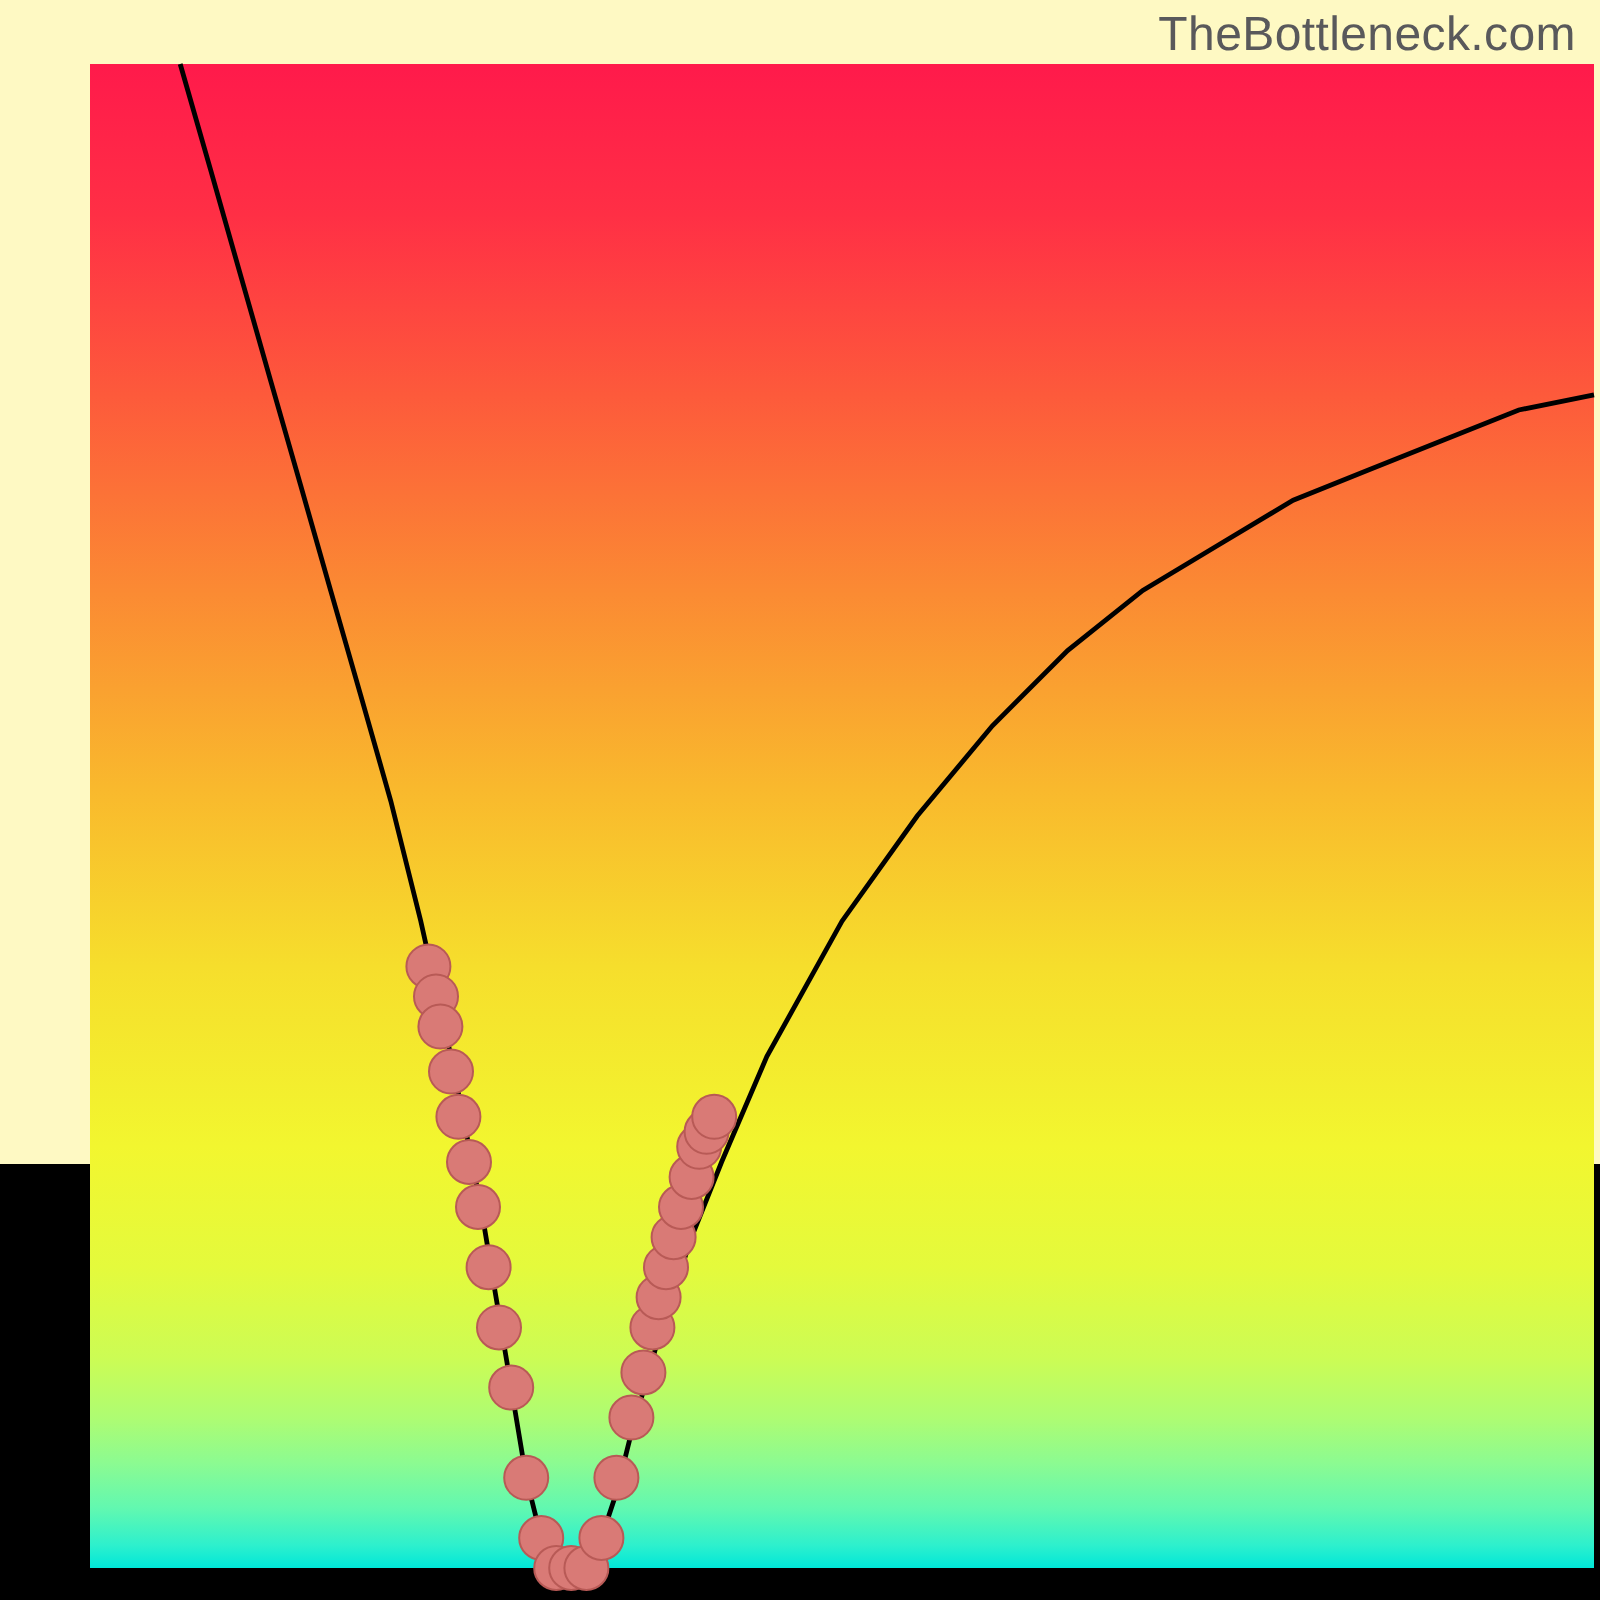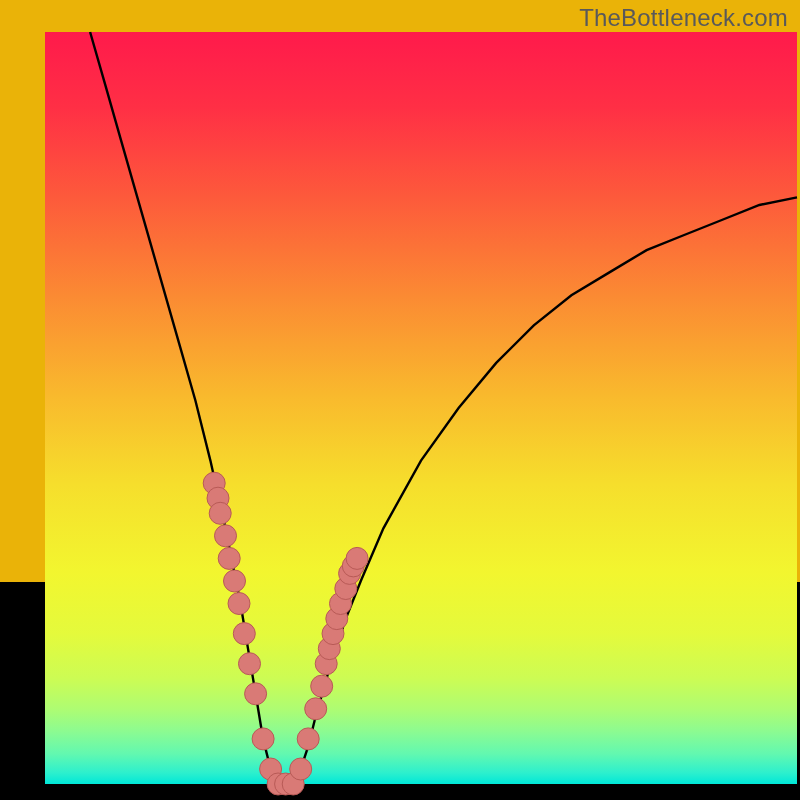--- a/index.html
+++ b/index.html
@@ -7,21 +7,21 @@
     padding: 0;
     width: 800px;
     height: 800px;
     overflow: hidden;
     background: #000;
   }
   .frame {
     position: relative;
     width: 800px;
     height: 582px;
-    background: #eab308;
+    background: #fef9c3;
   }
   .watermark {
     position: absolute;
     top: 4px;
     right: 12px;
     font-family: Arial, Helvetica, sans-serif;
     font-size: 24px;
     color: #59595b;
     letter-spacing: 0.2px;
     z-index: 10;

